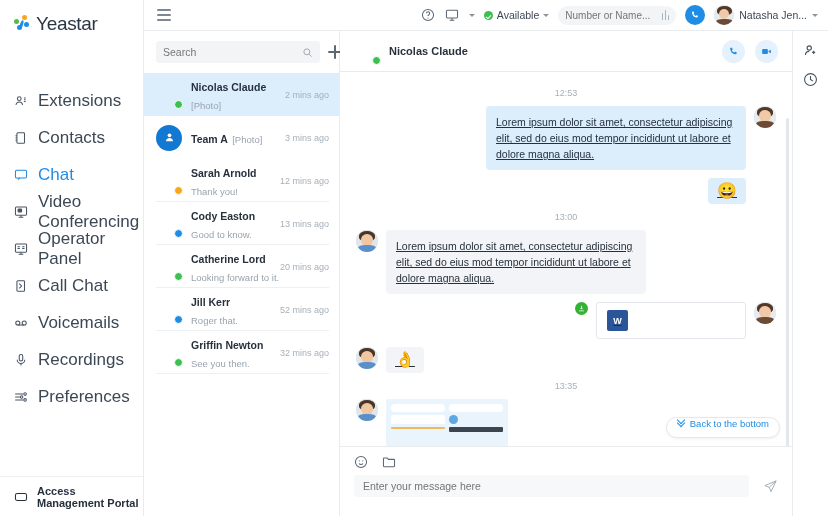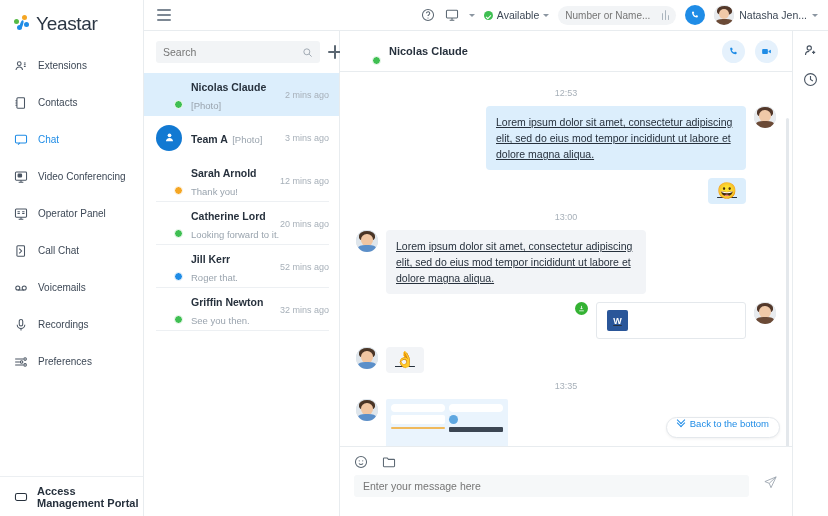--- a/index.html
+++ b/index.html
@@ -12,36 +12,37 @@
   }
   .app { display: flex; width: 828px; height: 516px; position: relative; }
 
   
   .sidebar {
     width: 144px; height: 516px;
     background: #ffffff;
     border-right: 1px solid #e8ecef;
     display: flex; flex-direction: column;
     flex: 0 0 144px;
+    gap: 35px;
   }
   .logo-row { height: 36px; display: flex; align-items: center; padding: 0 0 0 14px; margin-top: 6px; }
   .logo-mark { width: 19px; height: 19px; position: relative; margin-right: 3px; flex: 0 0 19px; }
   .logo-mark i { position: absolute; border-radius: 50%; display:block; }
   .d1 { width: 5px; height: 5px; background: #56ba46; left: 0px;  top: 4px; }
   .d2 { width: 5px; height: 5px; background: #f5a623; left: 7.5px; top: 0px; }
   .d3 { width: 5px; height: 5px; background: #1f8ce6; left: 2.5px; top: 10.5px; }
   .d4 { width: 5px; height: 5px; background: #1f8ce6; left: 10px; top: 7px; }
   .d5 { width: 3px; height: 9px; background: #1f8ce6; left: 6px; top: 5px; border-radius: 2px; transform: rotate(18deg); }
   .logo-text { font-size: 19px; font-weight: 400; color: #2b3644; letter-spacing: -0.3px; }
 
   .nav { margin-top: 10px; flex: 1; }
   .nav-item {
     height: 27px; display: flex; align-items: center;
     padding-left: 14px; gap: 10px; cursor: pointer;
-    font-size: 10px; color: #3d4856;
+    font-size: 17px; color: #3d4856;
     margin-bottom: 10px;
   }
   .nav-item.active { color: #1f8ce6; }
   .nav-ico { width: 14px; height: 14px; flex: 0 0 14px; display: flex; align-items: center; justify-content: center; }
   .nav-ico svg { width: 14px; height: 14px; display: block; }
 
   .portal {
     height: 40px; display: flex; align-items: center; gap: 9px;
     padding-left: 14px; border-top: 1px solid #eceff2;
     font-size: 11px; font-weight: bold; color: #27313d; cursor: pointer;
@@ -207,21 +208,21 @@
     content:""; position:absolute; left:1px; width:5px; height:5px;
     border-right:1.4px solid #1f8ce6; border-bottom:1.4px solid #1f8ce6; transform: rotate(45deg);
   }
   .chev:before { top: -1px; }
   .chev:after  { top: 2px; }
 
   .composer { flex: 0 0 70px; border-top: 1px solid #e8ecef; padding: 8px 14px 0 14px; background:#fff; }
   .comp-tools { display: flex; gap: 14px; margin-bottom: 6px; }
   .comp-tools .ico-btn { width: 14px; height: 14px; }
   .comp-tools svg { width: 14px; height: 14px; }
-  .comp-row { display: flex; gap: 14px; }
+  .comp-row { display: flex; align-items: center; gap: 14px; }
   .comp-input {
     flex: 1; height: 22px; background: #f6f8f9; border-radius: 3px;
     display: flex; align-items: center; padding: 0 9px;
   }
   .comp-input input {
     border: none; background: transparent; outline: none; width: 100%;
     font-size: 10.5px; color: #9aa4ae; font-family: "Liberation Sans", sans-serif;
   }
   .send-btn { width: 15px; height: 15px; cursor: pointer; flex: 0 0 15px; }
   .send-btn svg { width: 15px; height: 15px; fill: none; stroke: #9aa4ae; stroke-width: 1.4; }
@@ -491,20 +492,39 @@
               <span class="badge b-orange"></span>
             </span>
             <span class="chat-meta">
               <span class="chat-name">Sarah Arnold</span>
               <span class="chat-prev">Thank you!</span>
             </span>
             <span class="chat-time">12 mins ago</span>
             <span class="sep"></span>
           </div>
 
+          <div class="chat-row">
+            <span class="av-wrap">
+              <span class="avatar av-26">
+                <span class="face">
+                    <span class="f-bg" style="background:#dfe5eb"></span>
+                    <span class="f-hair" style="background:#33261d"></span>
+                    <span class="f-skin" style="background:#edbf99"></span>
+                    <span class="f-body" style="background:#4d6377"></span>
+                  </span>
+              </span>
+              <span class="badge b-blue"></span>
+            </span>
+            <span class="chat-meta">
+              <span class="chat-name">Cody Easton</span>
+              <span class="chat-prev">Good to know.</span>
+            </span>
+            <span class="chat-time">13 mins ago</span>
+            <span class="sep"></span>
+          </div>
 
           <div class="chat-row">
             <span class="av-wrap">
               <span class="avatar av-26">
                 <span class="face">
                     <span class="f-bg" style="background:#e6eaee"></span>
                     <span class="f-hair" style="background:#2d1f19"></span>
                     <span class="f-skin" style="background:#eec3a2"></span>
                     <span class="f-body" style="background:#8a4a52"></span>
                   </span>

